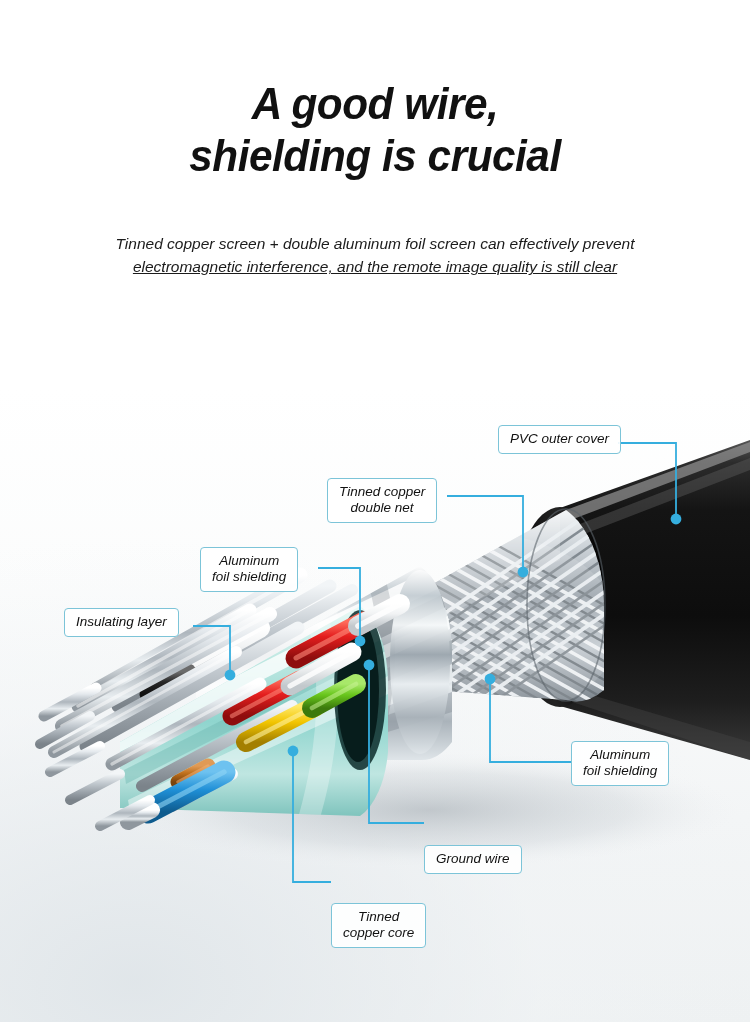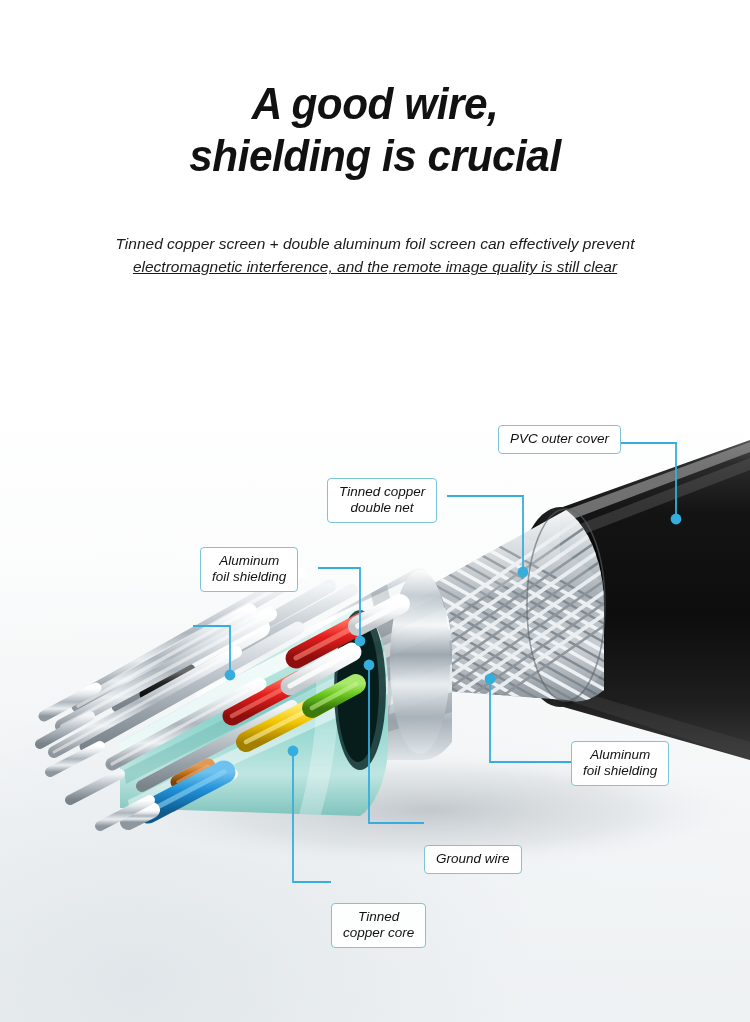--- a/index.html
+++ b/index.html
@@ -420,20 +420,23 @@
   <div class="callout c-woven">
     <span class="ln">Tinned copper</span>
     <span class="ln">double net</span>
   </div>
 
   <div class="callout c-alum-left">
     <span class="ln">Aluminum</span>
     <span class="ln">foil shielding</span>
   </div>
 
+  <div class="callout c-insul">
+    <span class="ln">Insulating layer</span>
+  </div>
 
   <div class="callout c-alum-right">
     <span class="ln">Aluminum</span>
     <span class="ln">foil shielding</span>
   </div>
 
   <div class="callout c-ground">
     <span class="ln">Ground wire</span>
   </div>
 

